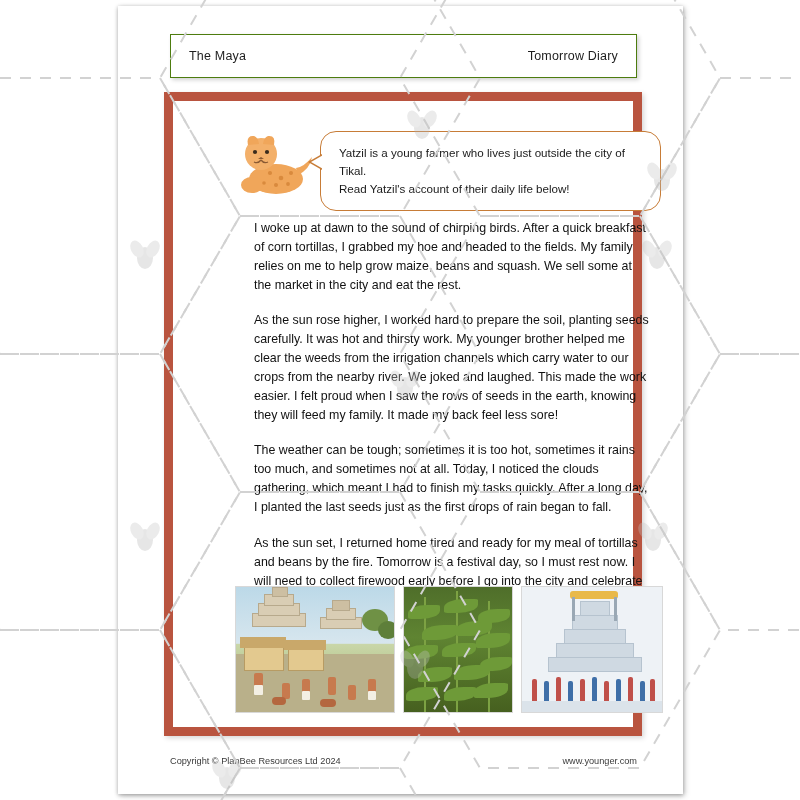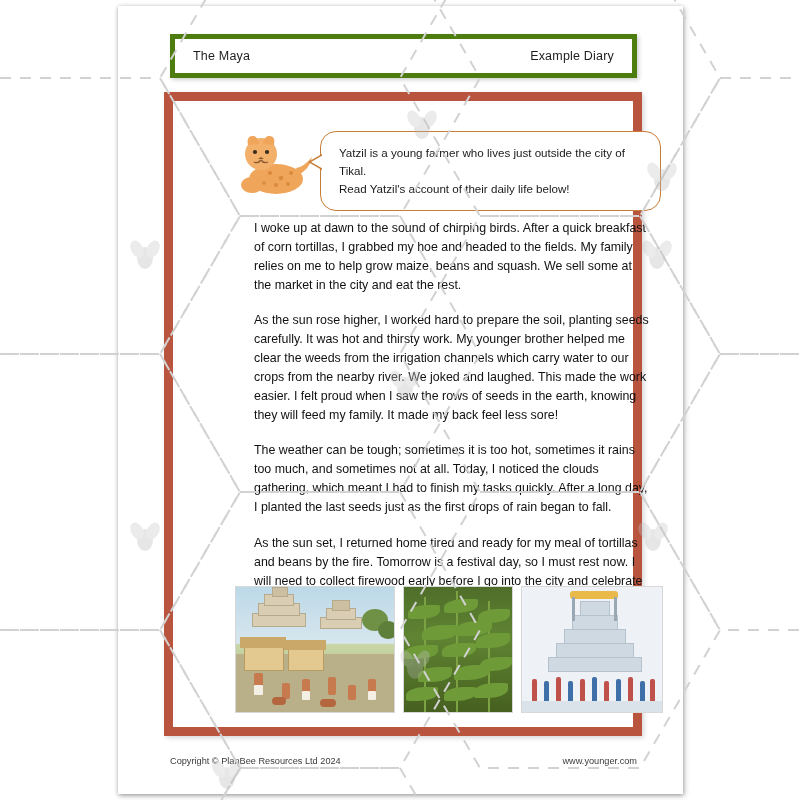--- a/index.html
+++ b/index.html
@@ -26,21 +26,21 @@
     box-shadow: 0 1px 4px rgba(0,0,0,0.30), 2px 2px 6px rgba(0,0,0,0.18);
   }
 
   
   #header {
     position: absolute;
     left: 52px;
     top: 28px;
     width: 467px;
     height: 44px;
-    border: 5px solid #4d7c0f;
+    border: 1px solid #4d7c0f;
     background: #ffffff;
     box-shadow: 2px 2px 4px rgba(0,0,0,0.18);
     display: flex;
     align-items: center;
     justify-content: space-between;
     padding: 12px 18px;
     box-sizing: border-box;
   }
   #header .h-left, #header .h-right {
     font-size: 12.5px;
@@ -202,21 +202,21 @@
     opacity: 0.33;
   }
 </style>
 </head>
 <body>
 
 <div id="sheet">
 
   <div id="header">
     <div class="h-left">The Maya</div>
-    <div class="h-right">Example Diary</div>
+    <div class="h-right">Tomorrow Diary</div>
   </div>
 
   <div id="panel">
     <div id="panel-inner">
 
       <div id="intro-row">
 
         <div id="jaguar">
           <svg viewBox="0 0 78 80" width="78" height="80">
             <ellipse cx="40" cy="56" rx="27" ry="15" fill="#f0a65a"></ellipse>

